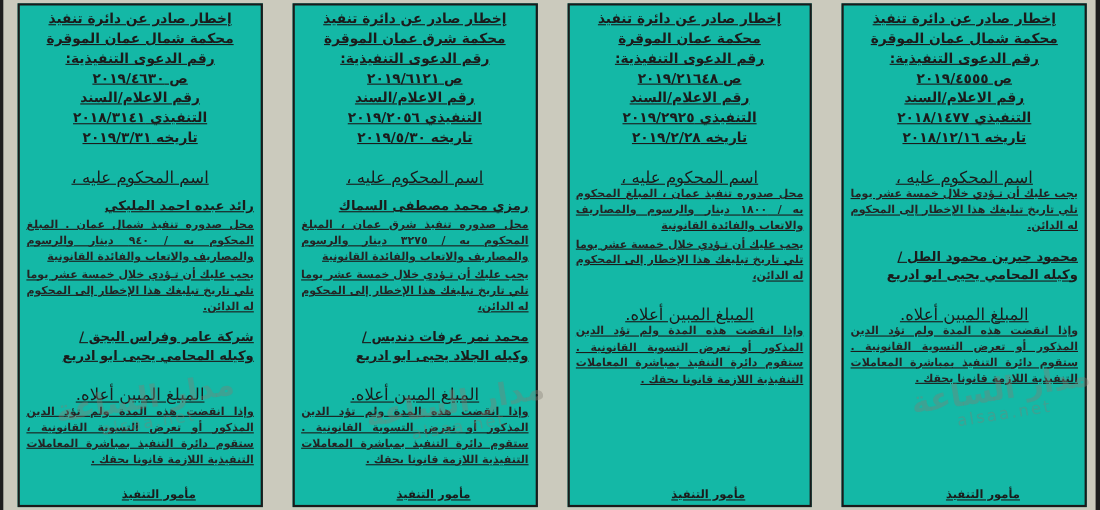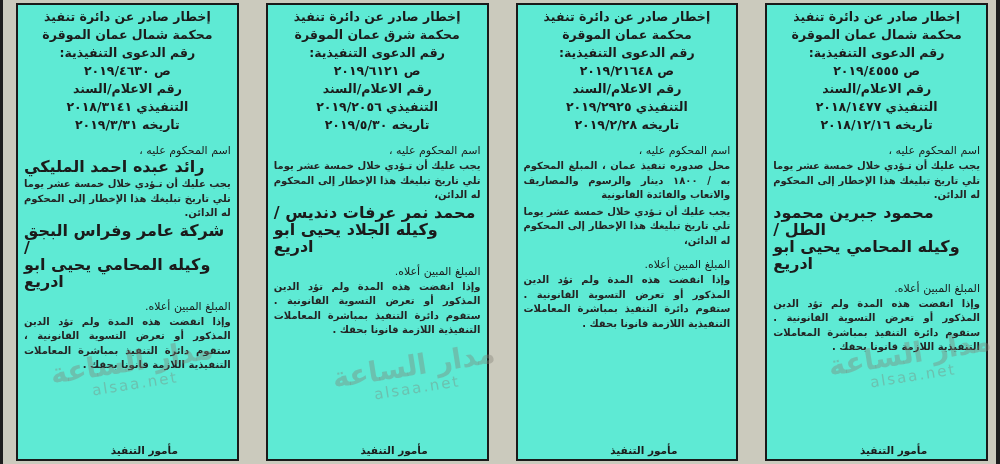--- a/index.html
+++ b/index.html
@@ -10,35 +10,36 @@
     color:#1b1b1b;
   }
   .page{position:relative;width:1000px;height:464px;direction:rtl}
   .columns{
     position:absolute;inset:0;
     display:flex;flex-direction:row;gap:27px;
     padding:3px 12px 3px 16px;box-sizing:border-box;
   }
   .notice{
     flex:1 1 0;min-width:0;
-    background:#5eead4;
+    background:#14b8a6;
     border:2px solid #1a1a1a;
     padding:3px 6px 2px;
     box-sizing:border-box;
     display:flex;flex-direction:column;
     overflow:hidden;
+    text-decoration:underline;
   }
   .hdr{
     white-space:pre-line;text-align:center;
     font-weight:bold;font-size:12.5px;line-height:18px;
   }
-  .lbl{font-size:11px;line-height:13px;margin-top:10px;text-align:right}
+  .lbl{font-size:15px;line-height:13px;margin-top:21px;text-align:center}
   .nm{
-    white-space:pre-line;text-align:left;
-    font-weight:bold;font-size:16px;line-height:17px;margin-top:1px;
+    white-space:pre-line;text-align:right;
+    font-weight:bold;font-size:12px;line-height:17px;margin-top:11px;
   }
   .body{
     margin:2px 0 0;font-size:10px;line-height:14.5px;
     text-align:justify;font-weight:bold;color:#242424;
   }
   .sig{
     margin-top:auto;font-weight:bold;font-size:10.5px;line-height:14px;
     text-align:center;padding-left:34px;
   }
   .wm{
@@ -93,38 +94,41 @@
 
   <section class="notice">
     <div class="hdr">إخطار صادر عن دائرة تنفيذ
 محكمة شرق عمان الموقرة
 رقم الدعوى التنفيذية:
 ص ٢٠١٩/٦١٢١
 رقم الاعلام/السند
 التنفيذي ٢٠١٩/٢٠٥٦
 تاريخه ٢٠١٩/٥/٣٠</div>
     <div class="lbl">اسم المحكوم عليه ،</div>
+    <div class="nm">رمزي محمد مصطفى السماك</div>
+    <p class="body">محل صدوره  تنفيذ شرق عمان ، المبلغ المحكوم به / ٣٢٧٥  دينار والرسوم والمصاريف والاتعاب والفائدة القانونية</p>
     <p class="body">يجب عليك أن تـؤدي خلال خمسة عشر يوما تلي تاريخ تبليغك هذا الإخطار إلى المحكوم له الدائن،</p>
     <div class="nm">محمد نمر عرفات دنديس  /
 وكيله الجلاد يحيى ابو ادريع</div>
     <div class="lbl">المبلغ المبين أعلاه.</div>
     <p class="body">وإذا انقضت هذه المدة ولم تؤد الدين المذكور أو تعرض التسوية القانونية . ستقوم دائرة التنفيذ بمباشرة المعاملات التنفيذية اللازمة قانونا بحقك .</p>
     <div class="sig">مأمور التنفيذ</div>
   </section>
 
   <section class="notice">
     <div class="hdr">إخطار صادر عن دائرة تنفيذ
 محكمة شمال عمان الموقرة
 رقم الدعوى التنفيذية:
 ص ٢٠١٩/٤٦٣٠
 رقم الاعلام/السند
 التنفيذي ٢٠١٨/٣١٤١
 تاريخه ٢٠١٩/٣/٣١</div>
     <div class="lbl">اسم المحكوم عليه ،</div>
     <div class="nm">رائد عبده احمد المليكي</div>
+    <p class="body">محل صدوره  تنفيذ شمال عمان . المبلغ المحكوم به / ٩٤٠  دينار والرسوم والمصاريف والاتعاب والفائدة القانونية</p>
     <p class="body">يجب عليك أن تـؤدي خلال خمسة عشر يوما تلي تاريخ تبليغك هذا الإخطار إلى المحكوم له الدائن.</p>
     <div class="nm">شركة عامر وفراس البجق /
 وكيله المحامي يحيى ابو ادريع</div>
     <div class="lbl">المبلغ المبين أعلاه.</div>
     <p class="body">وإذا انقضت هذه المدة ولم تؤد الدين المذكور أو تعرض التسوية القانونية ، ستقوم دائرة التنفيذ بمباشرة المعاملات التنفيذية اللازمة قانونا بحقك .</p>
     <div class="sig">مأمور التنفيذ</div>
   </section>
 </div>
 
   <div class="wm" style="left:48px;top:348px;width:170px">

